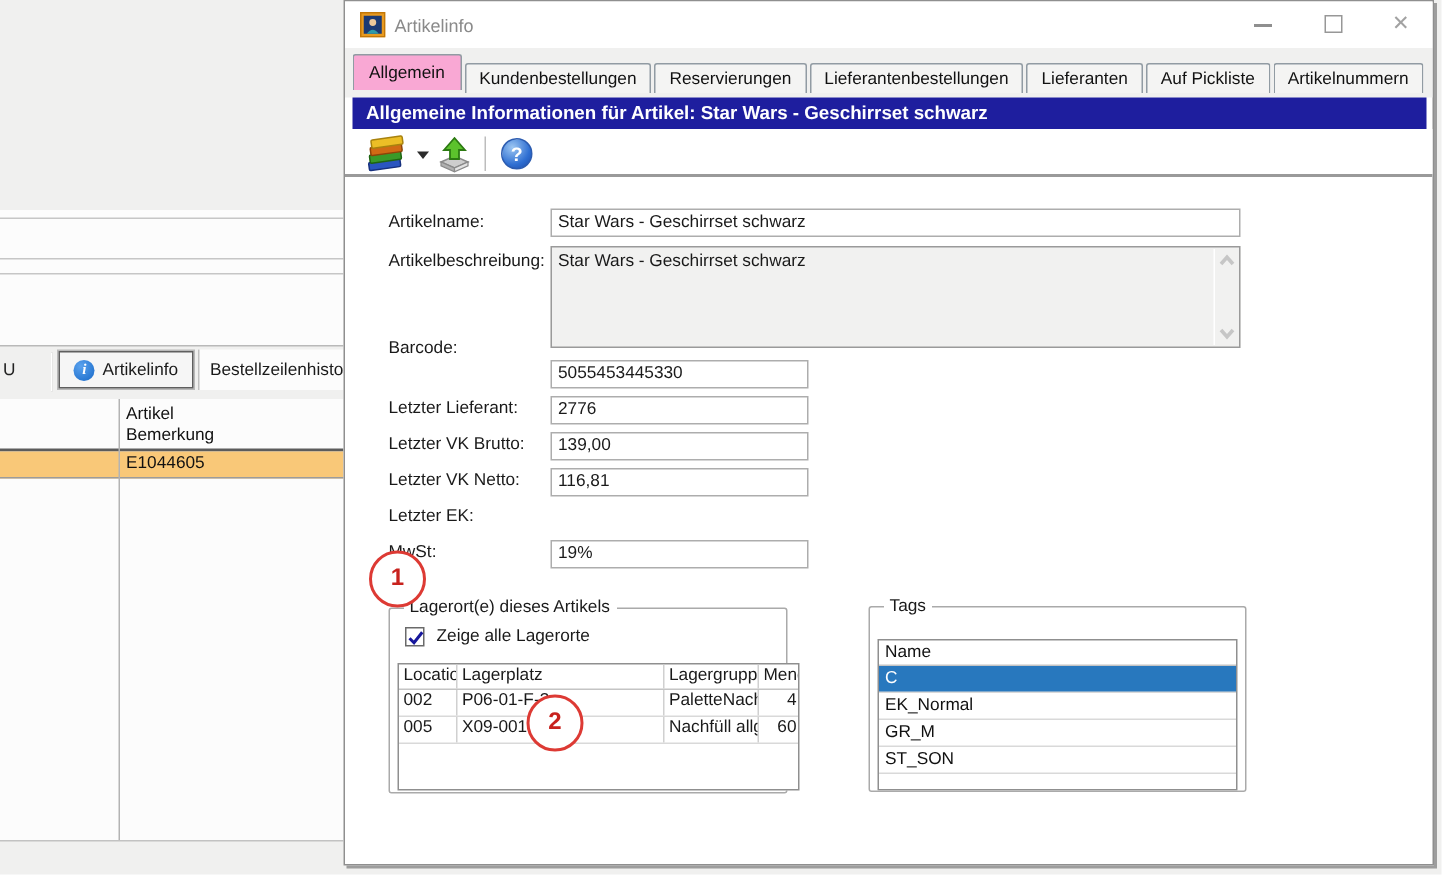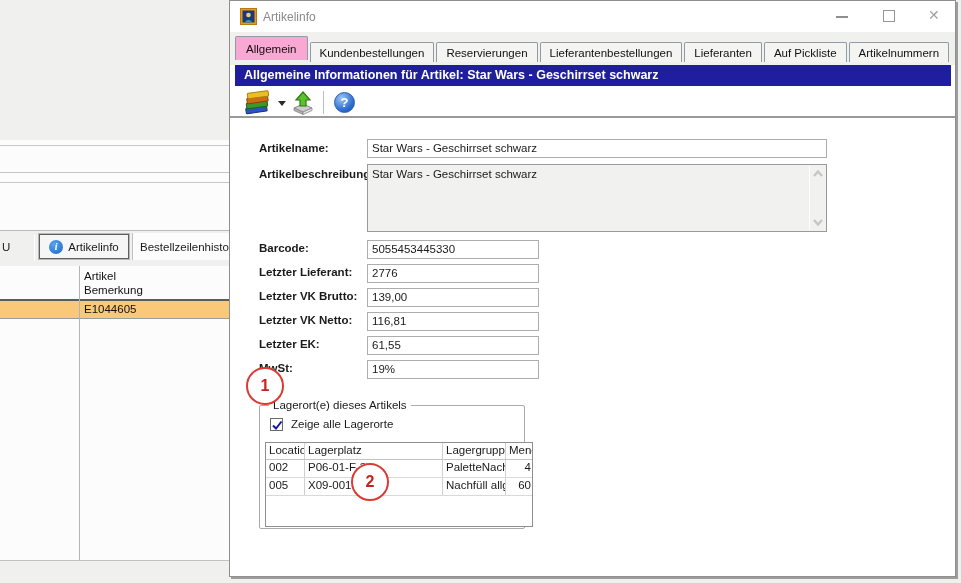--- a/index.html
+++ b/index.html
@@ -35,21 +35,21 @@
   .tab { display:inline-block; vertical-align:bottom; border:1px solid #919ba3; border-bottom:none; border-radius:2px 2px 0 0; background:#f4f4f3; padding:4px 9px 3px 9px; margin-right:2px; color:#111; }
   .tab.active { background:#f9a8d4; padding:6px 10px 5px 10px; position:relative; top:-2px; }
 
   .bluebar { position:absolute; left:5px; top:64px; width:716px; height:21px; background:#1e1e9e; color:#fff; font-weight:bold; font-size:12.5px; line-height:21px; padding-left:9px; }
 
   .toolbar { position:absolute; left:0; top:85px; width:100%; height:32px; background:#fff; border-bottom:2px solid #9a9a9a; }
   .dd-arrow { position:absolute; left:48px; top:100px; width:0; height:0; border-left:4px solid transparent; border-right:4px solid transparent; border-top:5px solid #2b2b2b; }
   .tb-sep { position:absolute; left:93px; top:90px; width:1px; height:23px; background:#bdbdbd; }
   .help-ic { position:absolute; left:104px; top:91px; width:21px; height:21px; border-radius:50%; background:radial-gradient(circle at 35% 28%, #9cc6f2, #2f6fd2 62%, #1a4aa8); border:1px solid #2c5cb0; color:#fff; font-weight:bold; font-size:13px; text-align:center; line-height:20px; }
 
-  .flabel { position:absolute; left:29px; color:#1a1a1a;font-weight:bold; }
+  .flabel { position:absolute; left:29px; color:#1a1a1a; }
   .input { position:absolute; left:137px; height:19px; background:#fff; border:1px solid #adadad; line-height:17px; padding-left:4px; overflow:hidden; white-space:nowrap; }
   .input.big { width:460px; }
   .input.small { width:172px; }
   .tarea { position:absolute; left:137px; top:163px; width:460px; height:68px; background:#f1f1f0; border:1px solid #9a9a9a; padding:3px 20px 0 4px; }
   .sb { position:absolute; right:1px; top:1px; width:16px; height:64px; border-left:1px solid #fff; }
   .sb svg { position:absolute; left:2px; }
 
   fieldset.grp { position:absolute; border:1px solid #aaaaaa; border-radius:2px; background:transparent; }
   fieldset.grp legend { margin-left:9px; padding:0 4px; color:#1a1a1a; font-size:11.5px; }
   .chk { position:absolute; left:10px; top:7px; width:13px; height:13px; background:#fff; border:1px solid #6a6a6a; }
@@ -157,34 +157,33 @@
     <div class="sb">
       <svg style="top:3px" width="12" height="9" viewBox="0 0 12 9">
         <polyline points="2,7 6,2.5 10,7" fill="none" stroke="#c6c6c6" stroke-width="2.4"></polyline>
       </svg>
       <svg style="top:52px" width="12" height="9" viewBox="0 0 12 9">
         <polyline points="2,2 6,6.5 10,2" fill="none" stroke="#c6c6c6" stroke-width="2.4"></polyline>
       </svg>
     </div>
   </div>
 
-  <span class="flabel" style="top:241px">Barcode:</span>
+  <span class="flabel" style="top:225px">Barcode:</span>
   <div class="input small" style="top:239px">5055453445330</div>
 
   <span class="flabel" style="top:265px">Letzter Lieferant:</span>
   <div class="input small" style="top:263px">2776</div>
 
   <span class="flabel" style="top:289px">Letzter VK Brutto:</span>
   <div class="input small" style="top:287px">139,00</div>
 
   <span class="flabel" style="top:313px">Letzter VK Netto:</span>
   <div class="input small" style="top:311px">116,81</div>
 
   <span class="flabel" style="top:337px">Letzter EK:</span>
-  <div class="input small" style="top:335px">61,55</div>
 
   <span class="flabel" style="top:361px">MwSt:</span>
   <div class="input small" style="top:359px">19%</div>
 
   <fieldset class="grp" style="left:29px;top:398px;width:266px;height:130px">
     <legend>Lagerort(e) dieses Artikels</legend>
     <span class="chk">
       <svg width="13" height="13" viewBox="0 0 13 13">
         <polyline points="2,6.5 5,9.5 10.5,2.5" fill="none" stroke="#17179c" stroke-width="2"></polyline>
       </svg>
@@ -205,17 +204,27 @@
       </div>
       <div class="lrow">
         <span class="lcell c0">005</span>
         <span class="lcell c1">X09-001</span>
         <span class="lcell c2">Nachfüll allg</span>
         <span class="lcell c3">60</span>
       </div>
     </div>
   </fieldset>
 
+  <fieldset class="grp" style="left:349px;top:397px;width:252px;height:130px">
+    <legend>Tags</legend>
+    <div class="taglist">
+      <div class="trow head">Name</div>
+      <div class="trow sel">C</div>
+      <div class="trow">EK_Normal</div>
+      <div class="trow">GR_M</div>
+      <div class="trow">ST_SON</div>
+    </div>
+  </fieldset>
 
 </div>
 
 <div class="ann" style="left:246px;top:367px">1</div>
 <div class="ann" style="left:351px;top:463px">2</div>
 
 </body></html>

